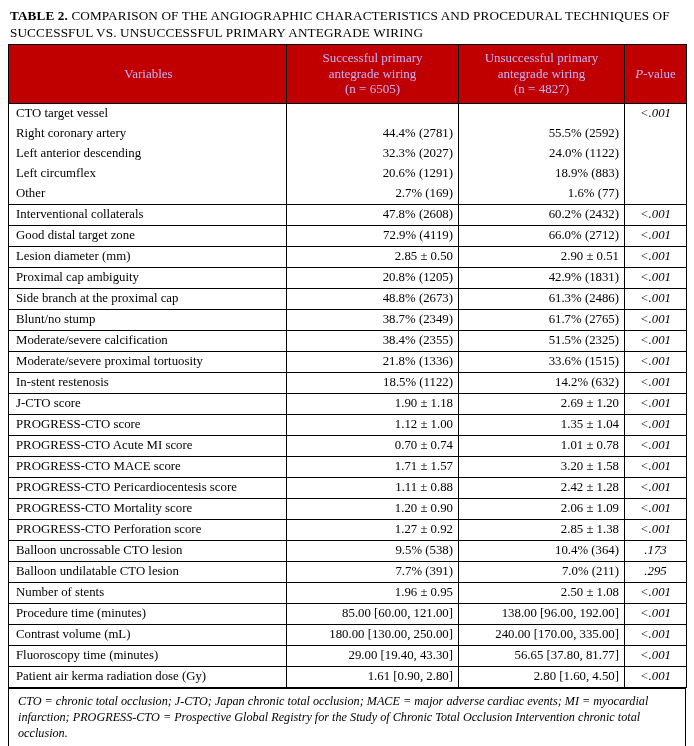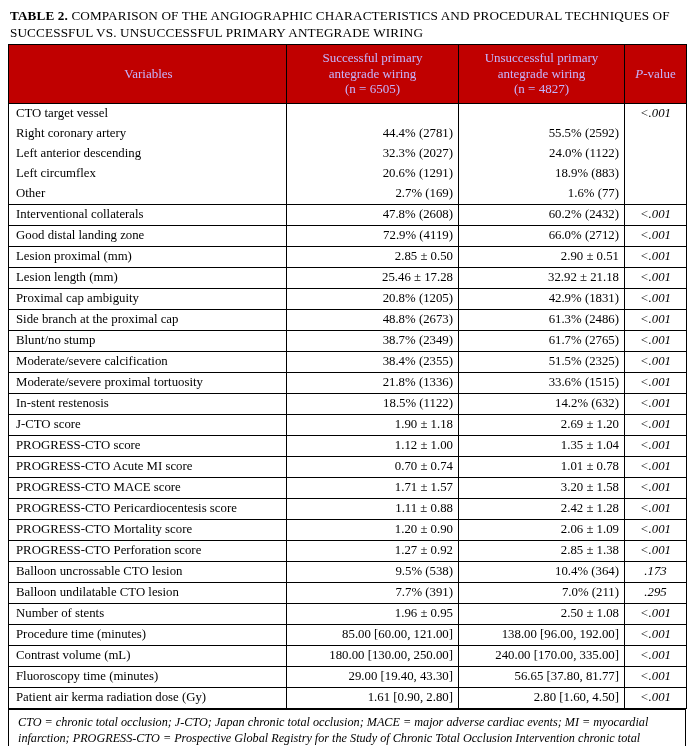--- a/index.html
+++ b/index.html
@@ -162,35 +162,29 @@
           <td class="num">1.6% (77)</td>
           <td class="pval"></td>
         </tr>
         <tr>
           <td class="var">Interventional collaterals</td>
           <td class="num">47.8% (2608)</td>
           <td class="num">60.2% (2432)</td>
           <td class="pval">&lt;.001</td>
         </tr>
         <tr>
-          <td class="var">Good distal landing zone</td>
+          <td class="var">Good distal target zone</td>
           <td class="num">72.9% (4119)</td>
           <td class="num">66.0% (2712)</td>
           <td class="pval">&lt;.001</td>
         </tr>
         <tr>
-          <td class="var">Lesion proximal (mm)</td>
+          <td class="var">Lesion diameter (mm)</td>
           <td class="num">2.85 ± 0.50</td>
           <td class="num">2.90 ± 0.51</td>
-          <td class="pval">&lt;.001</td>
-        </tr>
-        <tr>
-          <td class="var">Lesion length (mm)</td>
-          <td class="num">25.46 ± 17.28</td>
-          <td class="num">32.92 ± 21.18</td>
           <td class="pval">&lt;.001</td>
         </tr>
         <tr>
           <td class="var">Proximal cap ambiguity</td>
           <td class="num">20.8% (1205)</td>
           <td class="num">42.9% (1831)</td>
           <td class="pval">&lt;.001</td>
         </tr>
         <tr>
           <td class="var">Side branch at the proximal cap</td>

